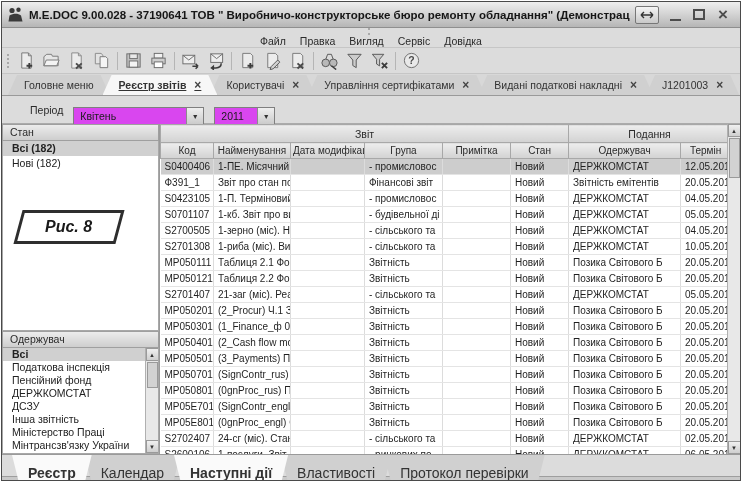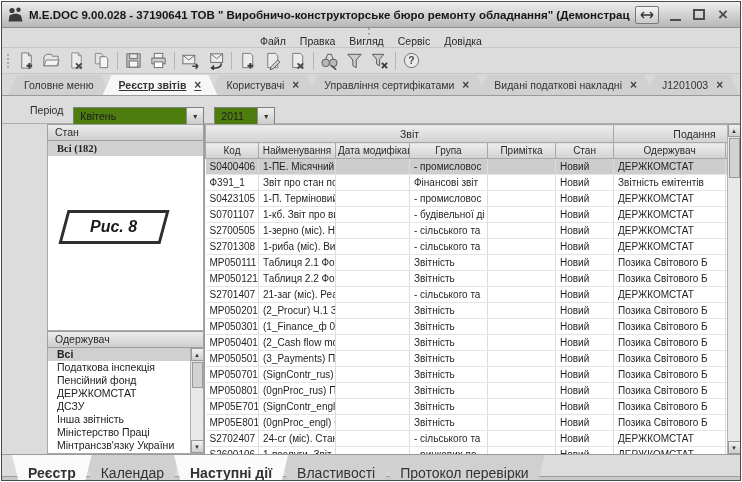--- a/index.html
+++ b/index.html
@@ -46,38 +46,38 @@
          margin-right:-7px; filter:drop-shadow(0 0 1px #8a8a8a); }
   .tab.active { background:#f7f7f7; font-weight:bold; z-index:3; position:relative;text-decoration:underline; }
   .tab-close { font-size:12px; font-weight:bold; color:#444; line-height:10px; }
   .tab-controls { display:flex; align-items:center; gap:7px; padding:0 2px 4px 6px;
                   color:#5a5a5a; font-size:8px; }
 
   
   .periodbar { height:28px; display:flex; align-items:center; gap:10px;
                padding:0 12px 0 28px; background:#dcdcdc; border-bottom:1px solid #ababab; }
   .period-label { font-size:10.5px; color:#2a2a2a; }
-  .combo { display:flex; height:19px; border:1px solid #7f7f7f; background:#4d7c0f; align-items:stretch;margin-top:13px; }
+  .combo { display:flex; height:19px; border:1px solid #7f7f7f; background:#d946ef; align-items:stretch;margin-top:13px; }
   .combo .val { padding:2px 6px 0 6px; font-size:10.5px; }
   .combo.month .val { width:112px; }
   .combo.year .val  { width:42px; }
   .combo .arrow { width:17px; background:linear-gradient(#efefef,#c9c9c9); border-left:1px solid #8c8c8c;
                   display:flex; align-items:center; justify-content:center; font-size:7px; color:#333; }
 
   
-  .main { display:flex; height:330px; position:relative;margin-left:45px; }
+  .main { display:flex; height:330px; position:relative; }
 
   .sidebar { width:158px; display:flex; flex-direction:column; position:relative;
              background:#dcdcdc; border-right:1px solid #9a9a9a; }
   .panel-header { height:17px; line-height:15px; padding:0 7px;
                   background:linear-gradient(#ececec,#cecece); border:1px solid #9f9f9f;
                   font-size:10.5px; color:#2a2a2a; }
   .listbox { background:#fff; border:1px solid #a8a8a8; border-top:none; overflow:hidden;
              position:relative; }
-  .listbox.state { flex:1;font-family:Liberation Serif, serif; }
+  .listbox.state { flex:1; }
   .listbox.receivers { height:106px; }
   .list-item { height:15px; line-height:15px; padding:0 9px; font-size:10.5px;
                white-space:nowrap; overflow:hidden; color:#222; }
   .receivers .list-item { height:13px; line-height:13px; }
   .list-item.sel { background:#d0d0d0; font-weight:bold; }
   .rlist { margin-right:13px; }
 
   .vscroll { position:absolute; top:0; right:0; bottom:0; width:13px; background:#e8e8e8;
              border-left:1px solid #b0b0b0; display:flex; flex-direction:column; align-items:center; }
   .sarrow { width:13px; height:13px; background:linear-gradient(#f0f0f0,#cfcfcf); border:1px solid #9a9a9a;
@@ -318,20 +318,21 @@
     </div>
   </div>
 
   <div class="main">
 
     <div class="sidebar">
       <div class="panel-header">Стан</div>
       <div class="listbox state">
         <div id="state-items">
             <div class="list-item sel">Всі (182)</div>
+            <div class="list-item">Нові (182)</div>
           </div>
       </div>
 
       <div class="figure-callout">
         <span>Рис. 8</span>
       </div>
 
       <div class="panel-header">Одержувач</div>
       <div class="listbox receivers">
         <div class="rlist" id="receiver-items">

